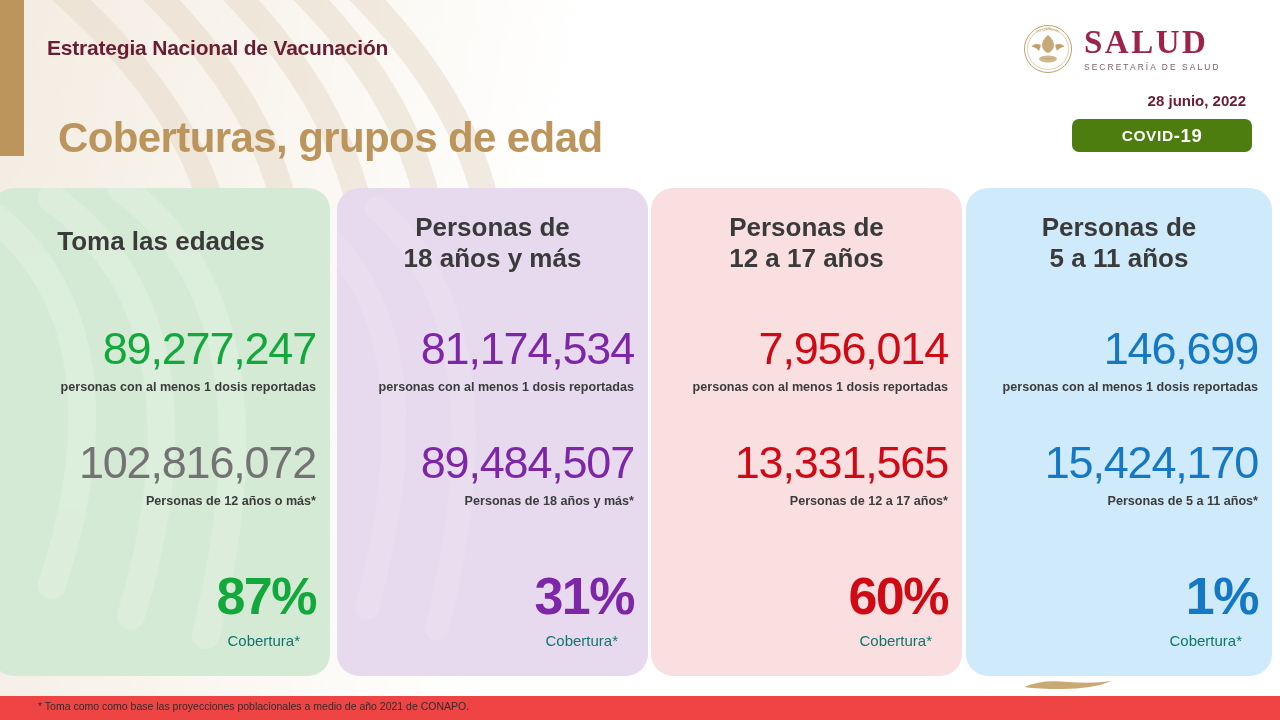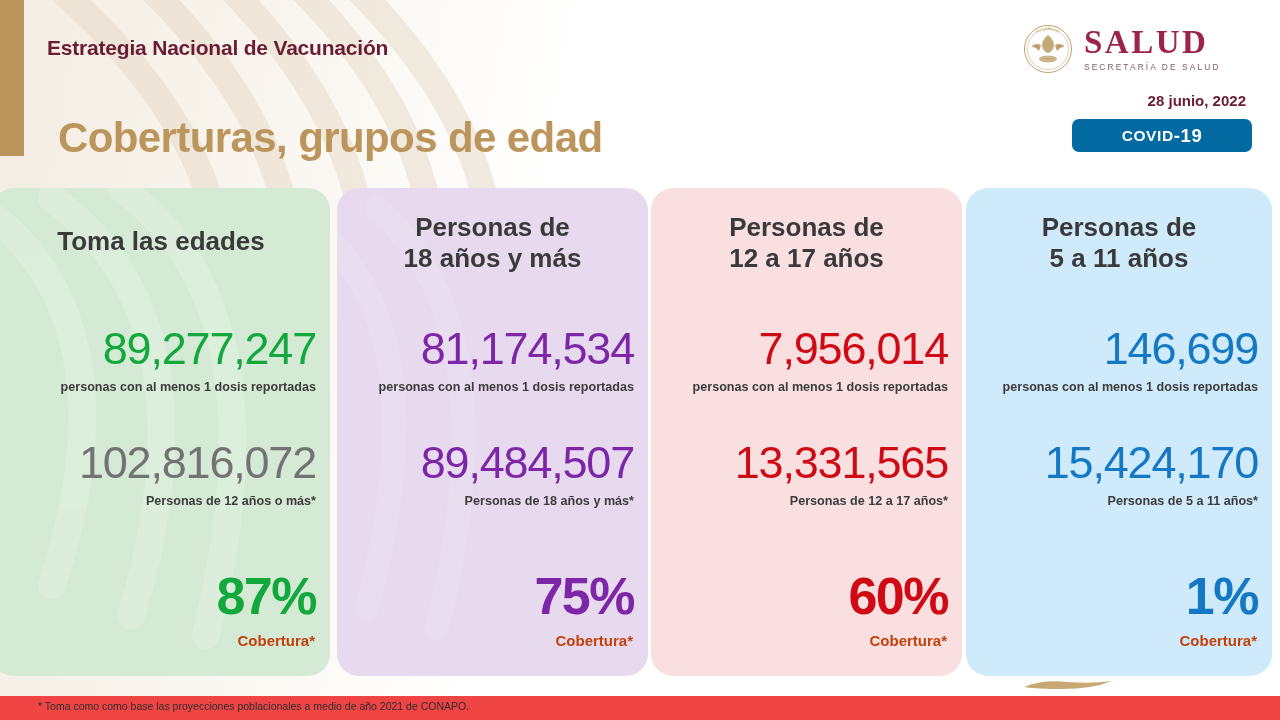--- a/index.html
+++ b/index.html
@@ -95,22 +95,22 @@
   }
   .cap1{ top:192px; }
   .cap2{ top:306px; }
 
   .pct{
     position:absolute; right:0; top:382px;
     font-size:52px; font-weight:bold; letter-spacing:-1.5px;
     line-height:1; text-align:right;
   }
   .pct-label{
-    position:absolute; right:1px; top:444px;
-    font-size:15px; color:#c2410c; text-align:right; font-weight:700;
+    position:absolute; right:16px; top:444px;
+    font-size:15px; color:#0f766e; text-align:right; font-weight:400;
   }
 
   
   #card-0{ left:-8px; width:338px; background:#d5ead5; }
   #card-1{ left:337px; width:311px; background:#e7daef; }
   #card-2{ left:651px; width:311px; background:#fadfe0; }
   #card-3{ left:966px; width:306px; background:#cfeafa; }
 
   
   .card-motif{ position:absolute; inset:0; opacity:.30; pointer-events:none; }
@@ -172,21 +172,21 @@
           <text x="50" y="13" text-anchor="middle" transform="rotate(-14 50 50)">ESTADOS</text>
           <text x="50" y="13" text-anchor="middle" transform="rotate(14 50 50)">UNIDOS</text>
         </g>
       </svg>
       <div class="salud-text">
         <span class="salud-word" style="color: rgb(157, 36, 73);">SALUD</span>
         <span class="salud-sub">SECRETARÍA DE SALUD</span>
       </div>
     </div>
     <div class="date-line">28 junio, 2022</div>
-    <div class="covid-badge" style="background: #0369a1;">
+    <div class="covid-badge" style="background: #4d7c0f;">
       <span class="c1">COVID</span>
         <span class="c2">-19</span>
     </div>
   </div>
 </div>
 
 <div class="cards">
 
   <div class="card" id="card-0" style="background: rgb(213, 234, 213);">
     <svg class="card-motif" viewBox="0 0 340 490" preserveAspectRatio="none">
@@ -216,21 +216,21 @@
     </svg>
     <div class="card-inner">
       <div class="card-head">
         <span>Personas de</span><br>
         <span>18 años y más</span>
       </div>
       <div class="big-num num1" style="color: rgb(126, 38, 168);">81,174,534</div>
       <div class="cap cap1">personas con al menos 1 dosis reportadas</div>
       <div class="big-num num2" style="color: rgb(126, 38, 168);">89,484,507</div>
       <div class="cap cap2">Personas de 18 años y más*</div>
-      <div class="pct" style="color: rgb(126, 38, 168);">75%</div>
+      <div class="pct" style="color: rgb(126, 38, 168);">31%</div>
       <div class="pct-label">Cobertura*</div>
     </div>
   </div>
 
   <div class="card" id="card-2" style="background: rgb(250, 223, 224);">
     <div class="card-inner">
       <div class="card-head">
         <span>Personas de</span><br>
         <span>12 a 17 años</span>
       </div>

